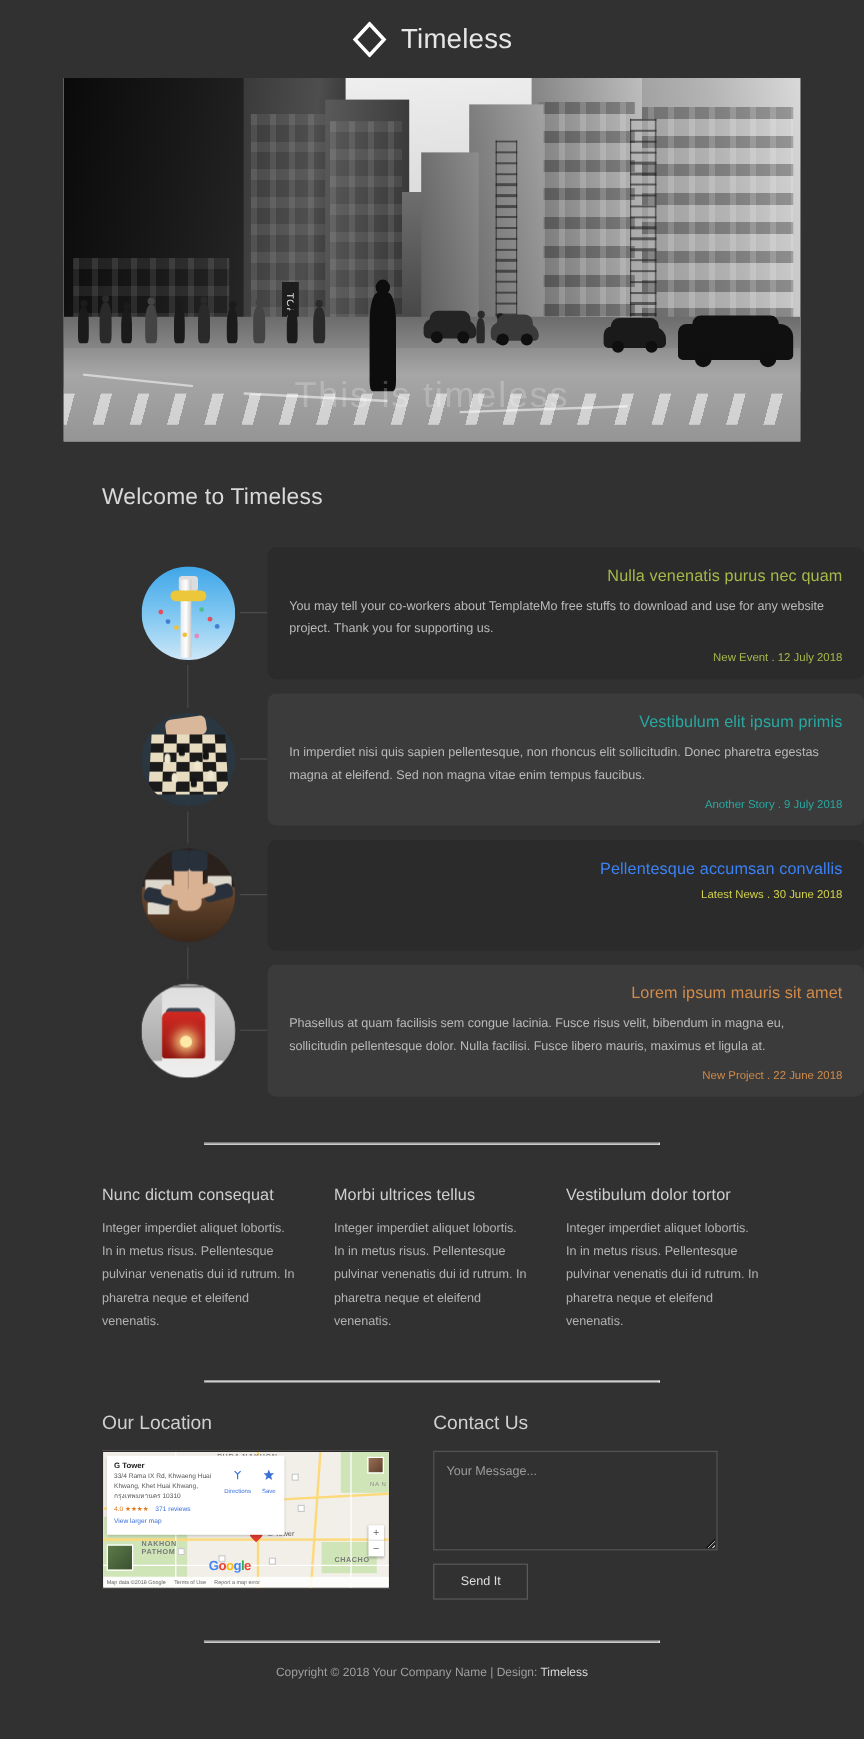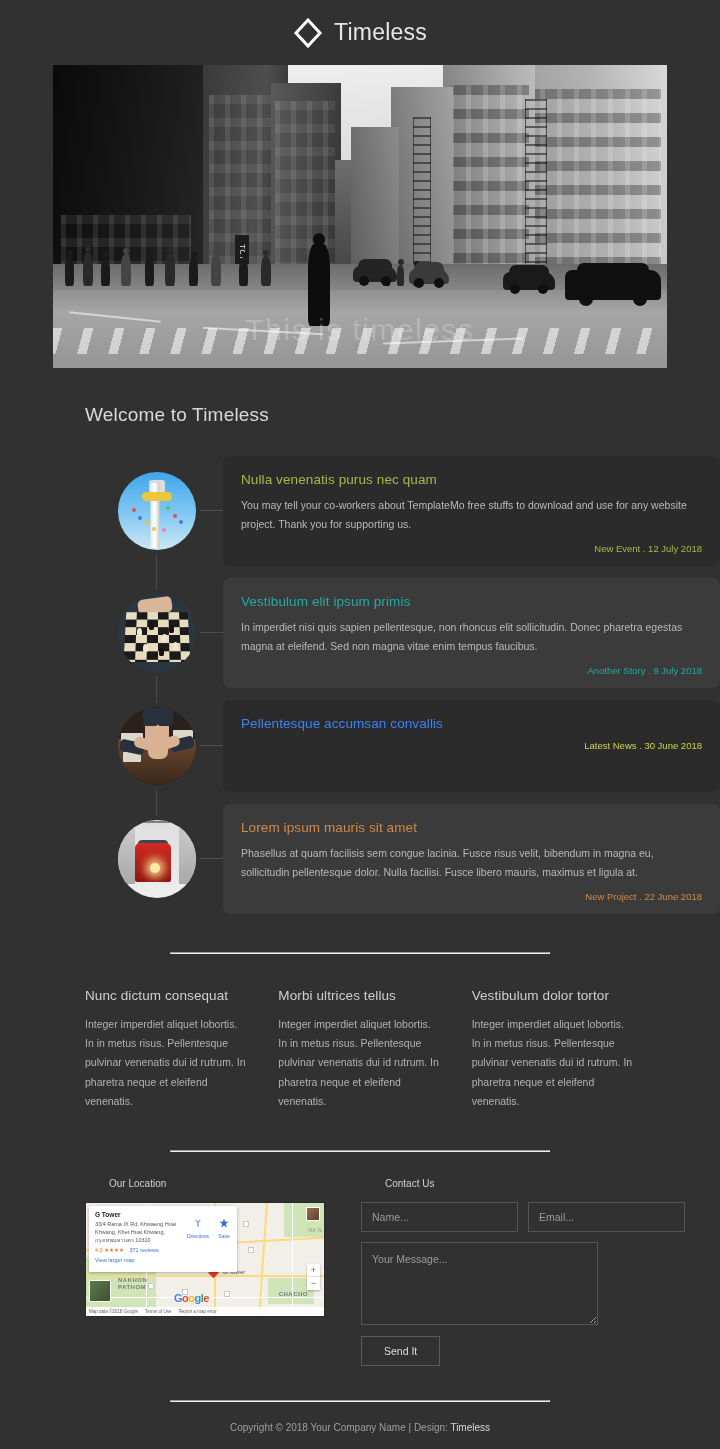--- a/index.html
+++ b/index.html
@@ -184,21 +184,21 @@
     flex: 0 0 78px; position: relative; z-index: 2;
     box-shadow: 0 0 0 4px #313131;
   }
   .tl-connector {
     width: 27px; height: 1px; background: #4d4d4d; flex: 0 0 27px;
   }
   .tl-card {
     flex: 1 1 auto; border-radius: 7px; padding: 16px 18px 12px 18px;
     min-height: 92px;
   }
-  .tl-card h3 { font-size: 13.5px; font-weight: 400; margin-bottom: 9px; letter-spacing: .1px; }
+  .tl-card h3 { font-size: 13.5px; font-weight: 400; margin-bottom: 9px; letter-spacing: .1px; text-align: right; }
   .tl-card p { font-size: 10.5px; line-height: 1.85; color: #b9b9b9; }
   .tl-meta { text-align: right; font-size: 9.5px; margin-top: 8px; }
 
   .tl-card.c1 { background: #2b2b2b; }
   .tl-card.c2 { background: #3b3b3b; }
   .tl-card.c3 { background: #2b2b2b; }
   .tl-card.c4 { background: #3b3b3b; }
 
   
   .thumb-art { position: absolute; inset: 0; }
@@ -252,21 +252,21 @@
   .col { flex: 1 1 0; }
   .col h4 { font-size: 13.5px; font-weight: 400; color: #cfcfcf; margin-bottom: 12px; letter-spacing: .1px; }
   .col p { font-size: 10.5px; line-height: 1.85; color: #b2b2b2; }
 
   
   .contact {
     display: flex; gap: 36px; padding: 26px 85px 0 85px;
   }
   .loc-col { flex: 0 0 240px; }
   .form-col { flex: 1 1 auto; }
-  .contact h4 { font-size: 10px; font-weight: 400; color: #cfcfcf; margin-bottom: 13px; margin-left: 24px; }
+  .contact h4 { font-size: 16px; font-weight: 400; color: #cfcfcf; margin-bottom: 13px; }
 
   
   .map {
     position: relative; width: 240px; height: 115px; background: #eae6dd; overflow: hidden;
     border: 1px solid #2a2a2a;
   }
   .map-base { position: absolute; inset: 0; background: #f2efe9; }
   .map-green { position: absolute; background: #cfe5b8; }
   .map-road { position: absolute; background: #fcd97a; }
   .map-road.white { background: #fff; }
@@ -649,24 +649,20 @@
           <span>Map data ©2018 Google</span>
           <span>Terms of Use</span>
           <span>Report a map error</span>
         </div>
       </div>
     </div>
 
     <div class="form-col">
       <h4>Contact Us</h4>
       <form>
-        <div class="row2">
-          <input class="fld name" type="text" placeholder="Name..." style="">
-          <input class="fld email" type="text" placeholder="Email..." style="">
-        </div>
         <textarea class="fld msg" placeholder="Your Message..." style=""></textarea>
         <button class="send-btn" type="submit">Send It</button>
       </form>
     </div>
   </section>
 
   <hr class="foot-divider">
 
   <footer class="site-footer">
     <span>Copyright © 2018 Your Company Name | Design: </span><a href="#">Timeless</a>

